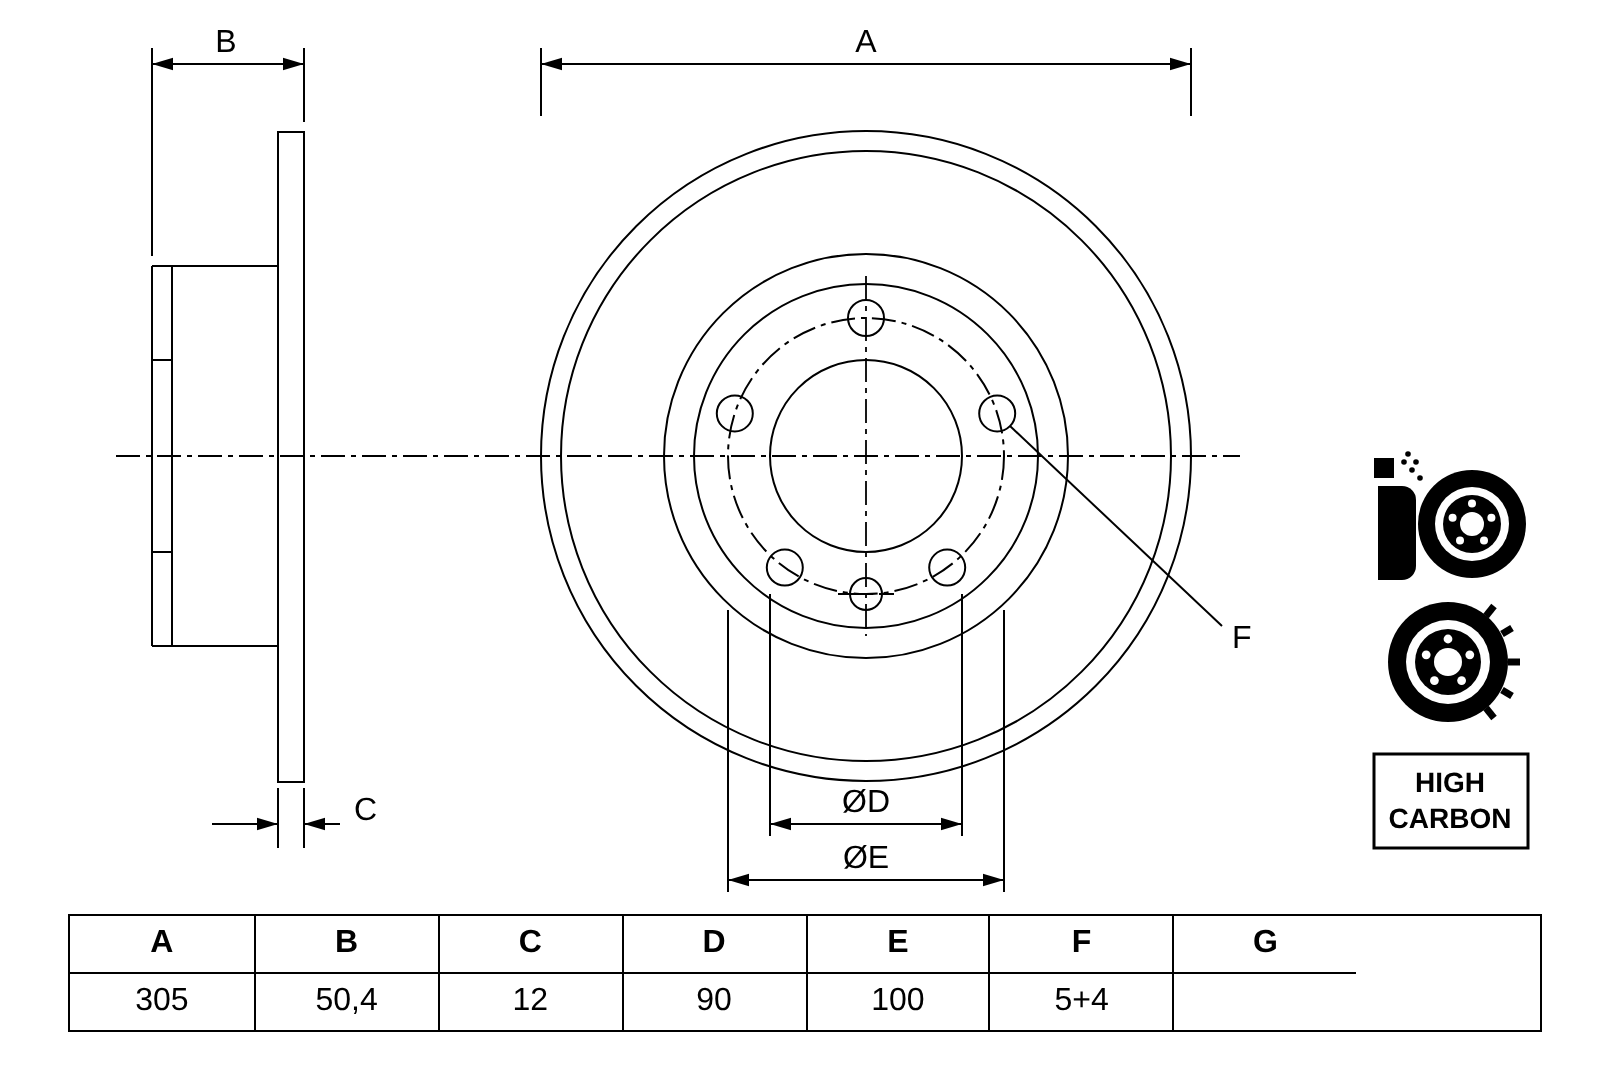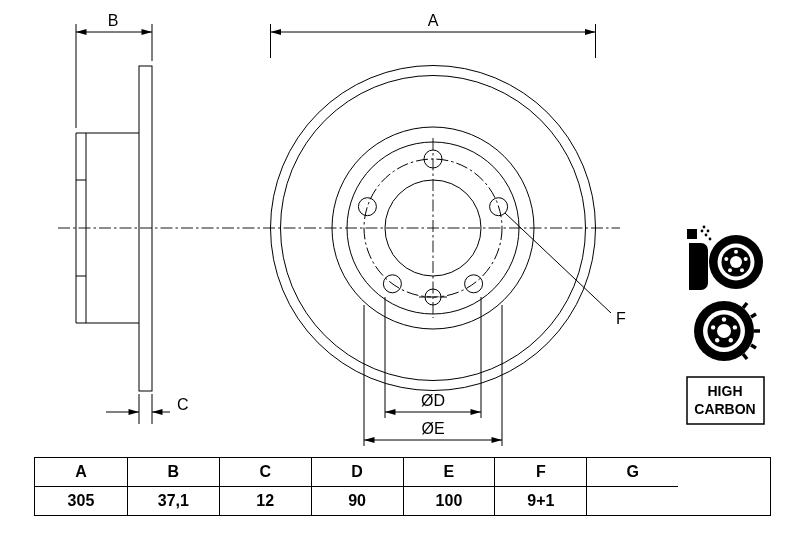--- a/index.html
+++ b/index.html
@@ -33,21 +33,20 @@
   }
   .trow { display: grid; grid-template-columns: repeat(8, 1fr); }
   .tcell {
     height: 28px;
     line-height: 28px;
     text-align: center;
     font-size: 16px;
     border-left: 1px solid #000;
     overflow: hidden;
     white-space: nowrap;
-    font-weight: bold;
   }
   .trow .tcell:first-child { border-left: none; }
   .trow.header .tcell { border-bottom: 1px solid #000; font-weight: bold; }
 </style>
 </head>
 <body>
 
 <div class="page">
 
   <svg width="800" height="452" viewBox="0 0 800 452">
@@ -186,22 +185,22 @@
       <div class="tcell">A</div>
       <div class="tcell">B</div>
       <div class="tcell">C</div>
       <div class="tcell">D</div>
       <div class="tcell">E</div>
       <div class="tcell">F</div>
       <div class="tcell">G</div>
     </div>
     <div class="trow values">
       <div class="tcell">305</div>
-      <div class="tcell">37,1</div>
+      <div class="tcell">50,4</div>
       <div class="tcell">12</div>
       <div class="tcell">90</div>
       <div class="tcell">100</div>
-      <div class="tcell">9+1</div>
+      <div class="tcell">5+4</div>
       <div class="tcell"></div>
     </div>
   </div>
 
 </div>
 
 </body></html>

